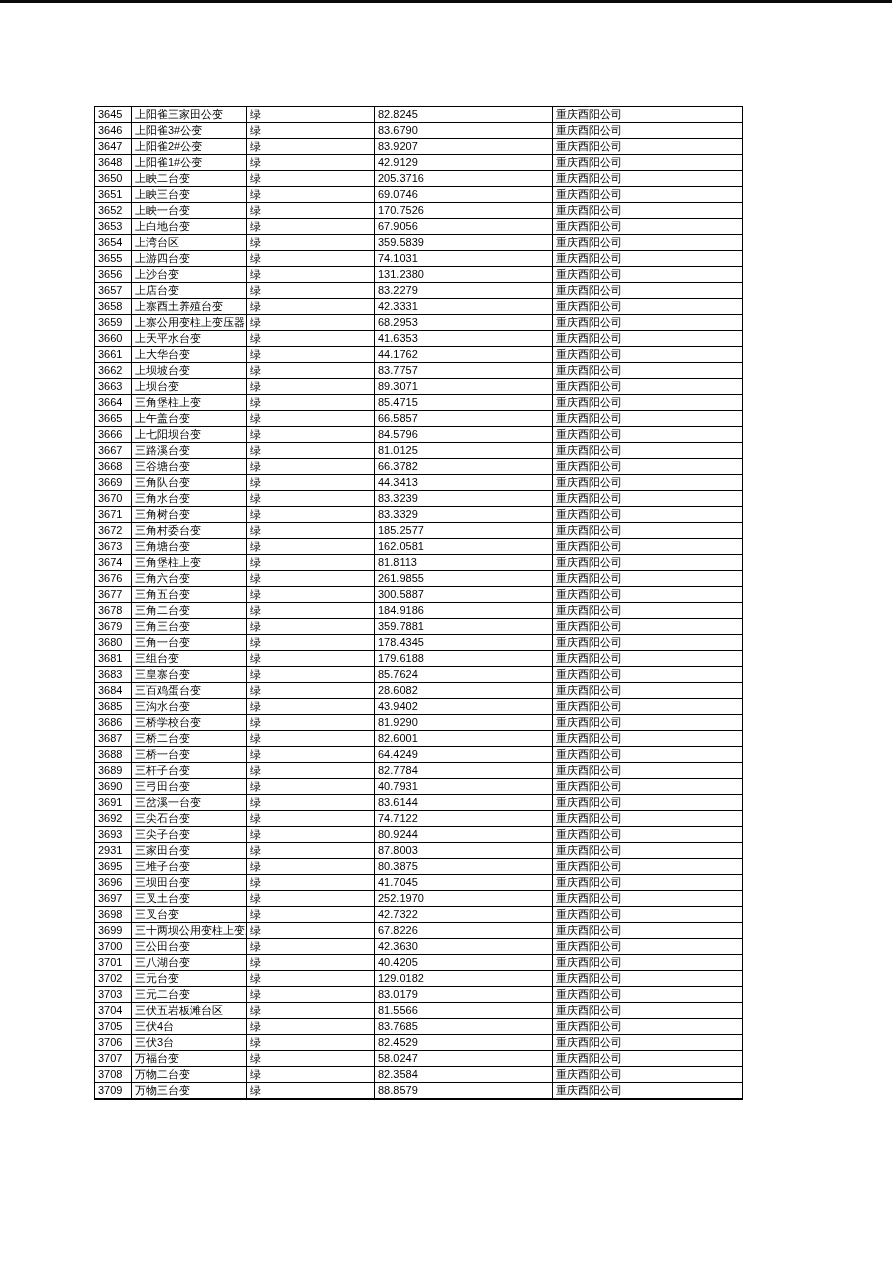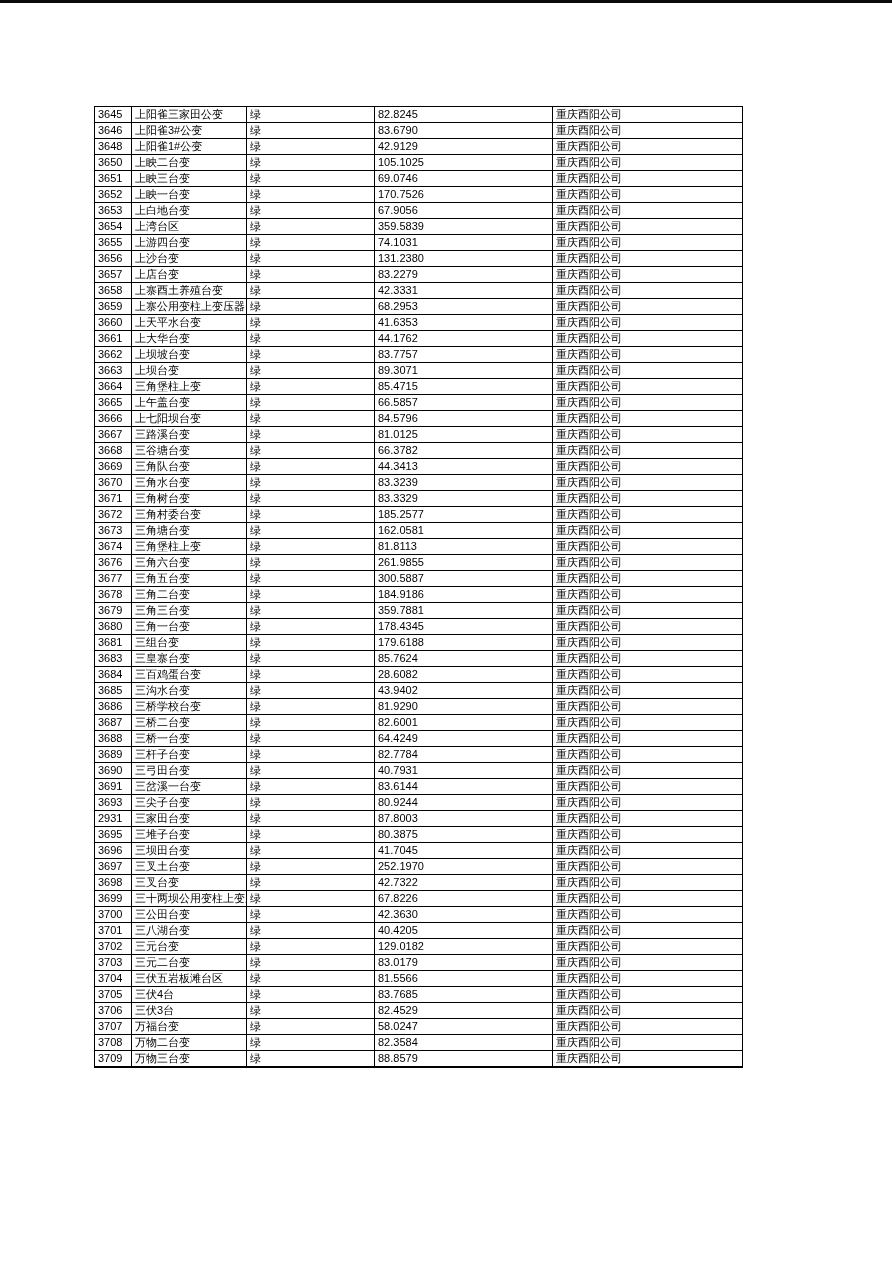--- a/index.html
+++ b/index.html
@@ -70,31 +70,38 @@
     <td class="c-company">重庆酉阳公司</td>
   </tr>
         <tr>
     <td class="c-id">3646</td>
     <td class="c-name">上阳雀3#公变</td>
     <td class="c-status">绿</td>
     <td class="c-value">83.6790</td>
     <td class="c-company">重庆酉阳公司</td>
   </tr>
         <tr>
+    <td class="c-id">3647</td>
+    <td class="c-name">上阳雀2#公变</td>
+    <td class="c-status">绿</td>
+    <td class="c-value">83.9207</td>
+    <td class="c-company">重庆酉阳公司</td>
+  </tr>
+        <tr>
     <td class="c-id">3648</td>
     <td class="c-name">上阳雀1#公变</td>
     <td class="c-status">绿</td>
     <td class="c-value">42.9129</td>
     <td class="c-company">重庆酉阳公司</td>
   </tr>
         <tr>
     <td class="c-id">3650</td>
     <td class="c-name">上眏二台变</td>
     <td class="c-status">绿</td>
-    <td class="c-value">105.1025</td>
+    <td class="c-value">205.3716</td>
     <td class="c-company">重庆酉阳公司</td>
   </tr>
         <tr>
     <td class="c-id">3651</td>
     <td class="c-name">上眏三台变</td>
     <td class="c-status">绿</td>
     <td class="c-value">69.0746</td>
     <td class="c-company">重庆酉阳公司</td>
   </tr>
         <tr>
@@ -354,20 +361,27 @@
     <td class="c-name">三弓田台变</td>
     <td class="c-status">绿</td>
     <td class="c-value">40.7931</td>
     <td class="c-company">重庆酉阳公司</td>
   </tr>
         <tr>
     <td class="c-id">3691</td>
     <td class="c-name">三岔溪一台变</td>
     <td class="c-status">绿</td>
     <td class="c-value">83.6144</td>
+    <td class="c-company">重庆酉阳公司</td>
+  </tr>
+        <tr>
+    <td class="c-id">3692</td>
+    <td class="c-name">三尖石台变</td>
+    <td class="c-status">绿</td>
+    <td class="c-value">74.7122</td>
     <td class="c-company">重庆酉阳公司</td>
   </tr>
         <tr>
     <td class="c-id">3693</td>
     <td class="c-name">三尖子台变</td>
     <td class="c-status">绿</td>
     <td class="c-value">80.9244</td>
     <td class="c-company">重庆酉阳公司</td>
   </tr>
         <tr>

